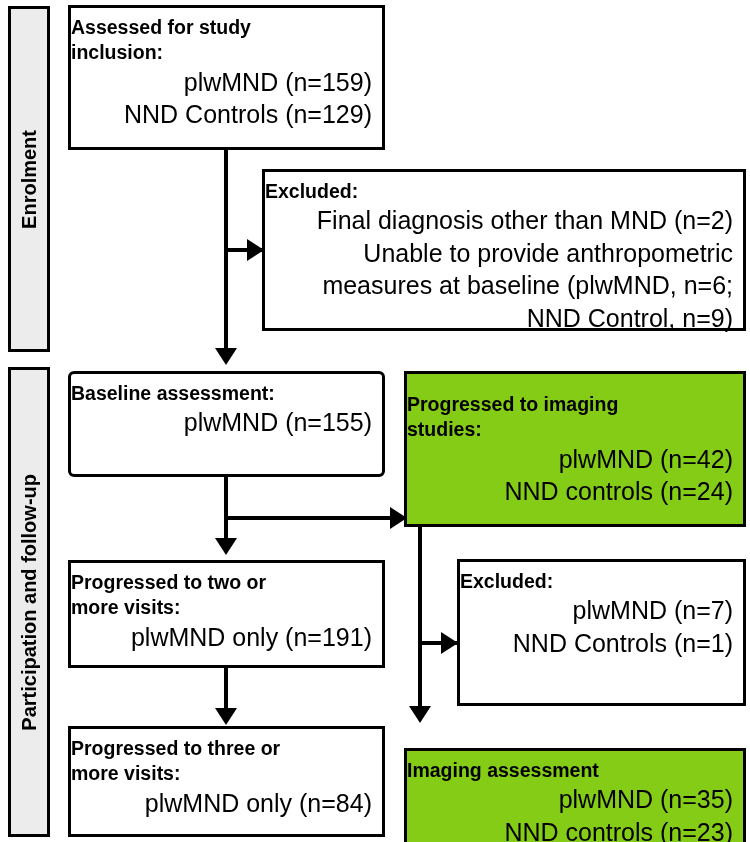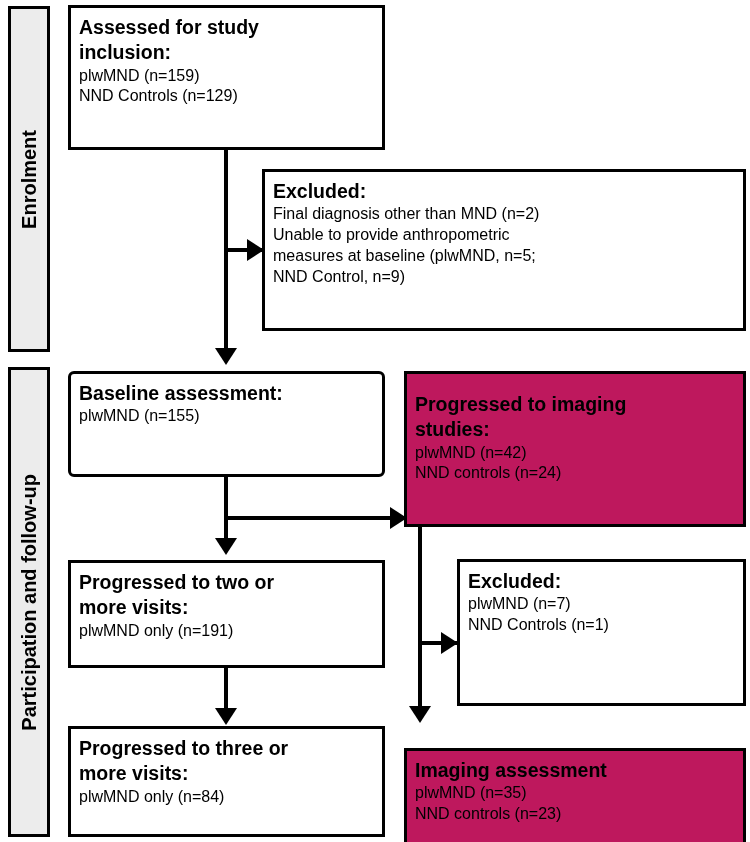--- a/index.html
+++ b/index.html
@@ -39,34 +39,35 @@
     white-space: nowrap;
     line-height: 1;
   }
 
   
   .node {
     position: absolute;
     border: 3px solid #000000;
     box-sizing: border-box;
     background: #ffffff;
-    padding: 7px 10px 6px 8px;
+    padding: 7px 10px 6px 0;
     color: #000000;
     line-height: 1.30;
   }
-  .node.shaded { background: #be185d; }
+  .node.shaded { background: #84cc16; }
   .node .hd {
     font-weight: bold;
     font-size: 19.5px;
     display: block;
   }
   .node .ln {
     font-weight: normal;
-    font-size: 16px;
+    font-size: 25px;
     display: block;
+    text-align: right;
   }
 
   
   .vline {
     position: absolute;
     width: 4px;
     background: #000000;
   }
   .hline {
     position: absolute;
@@ -128,21 +129,21 @@
     <span class="hd">Assessed for study</span>
     <span class="hd">inclusion:</span>
     <span class="ln">plwMND (n=159)</span>
     <span class="ln">NND Controls (n=129)</span>
   </div>
 
   <div class="node" style="left:262px; top:169px; width:484px; height:162px;">
     <span class="hd">Excluded:</span>
     <span class="ln">Final diagnosis other than MND (n=2)</span>
     <span class="ln">Unable to provide anthropometric</span>
-    <span class="ln">measures at baseline (plwMND, n=5;</span>
+    <span class="ln">measures at baseline (plwMND, n=6;</span>
     <span class="ln">NND Control, n=9)</span>
   </div>
 
   <div class="node" style="left:68px; top:371px; width:317px; height:106px;border-radius:6px;">
     <span class="hd">Baseline assessment:</span>
     <span class="ln">plwMND (n=155)</span>
   </div>
 
   <div class="node shaded" style="left:404px; top:371px; width:342px; height:156px; padding-top:18px;">
     <span class="hd">Progressed to imaging</span>

